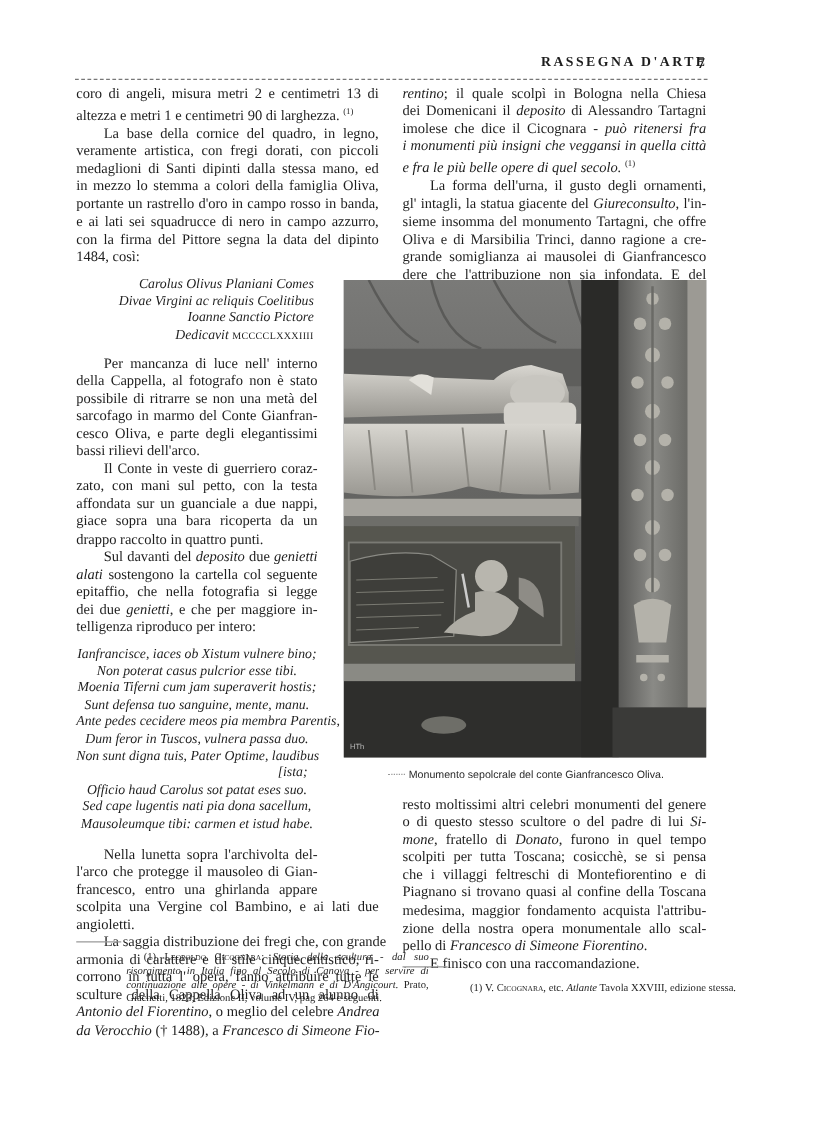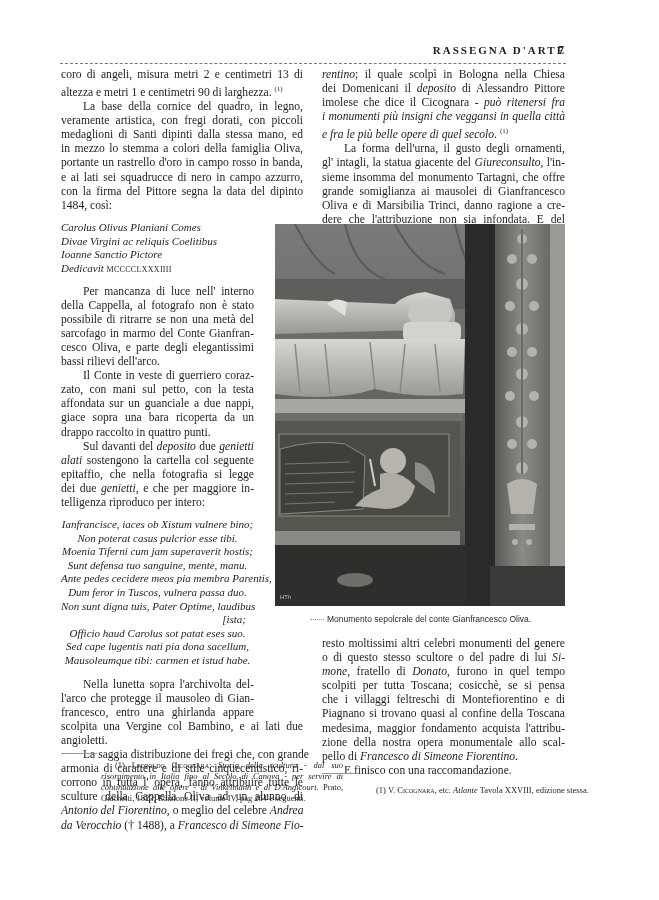--- a/index.html
+++ b/index.html
@@ -28,21 +28,21 @@
   .col { position: absolute; font-size: 11.6px; line-height: 14.1px; text-align: justify; }
   .col p { margin: 0; }
   .col i { font-style: italic; }
   .col .ln { display: block; white-space: nowrap; text-align: justify; text-align-last: justify; }
   .col .ln.last { text-align-last: left; }
 
   .left-col { left: 61px; top: 68px; width: 242px; }
   .right-col-top { left: 322px; top: 68px; width: 243px; }
   .right-col-bottom { left: 322px; top: 637px; width: 243px; }
 
-  .inscription { text-align: left; font-style: italic; font-size: 11px; line-height: 13.7px; margin: 8px 0 8px 0; }
+  .inscription { text-align: right; font-style: italic; font-size: 11px; line-height: 13.7px; margin: 8px 0 8px 0; }
   .inscription .sc { font-style: normal; font-size: 8px; letter-spacing: 0.3px; }
 
   .epitaph { font-style: italic; font-size: 11px; line-height: 13.6px; text-align: center; margin: 8px 0 10px 0; }
   .epitaph .ln { text-align: center; text-align-last: center; }
   .epitaph .ln.right { text-align: right; text-align-last: right; padding-right: 8px; }
 
   .narrow { width: 190px; }
 
   .photo {
     position: absolute; left: 275px; top: 224px; width: 290px; height: 382px;
@@ -149,31 +149,31 @@
       <span class="ln">corrono in tutta l' opera, fanno attribuire tutte le</span>
       <span class="ln">sculture della Cappella Oliva ad un alunno di</span>
       <span class="ln"><i>Antonio del Fiorentino</i><span>, o meglio del celebre </span><i>Andrea</i></span>
       <span class="ln"><i>da Verocchio</i><span> († 1488), a </span><i>Francesco di Simeone Fio-</i></span>
     </p>
   </div>
 
   <div class="col right-col-top">
     <p>
       <span class="ln"><i>rentino</i><span>; il quale scolpì in Bologna nella Chiesa</span></span>
-      <span class="ln"><span>dei Domenicani il </span><i>deposito</i><span> di Alessandro Pittore</span></span>
+      <span class="ln"><span>dei Domenicani il </span><i>deposito</i><span> di Alessandro Tartagni</span></span>
       <span class="ln"><span>imolese che dice il Cicognara - </span><i>può ritenersi fra</i></span>
       <span class="ln"><i>i monumenti più insigni che veggansi in quella città</i></span>
       <span class="ln last"><i>e fra le più belle opere di quel secolo.</i> <sup style="font-size:7px">(1)</sup></span>
     </p>
     <p>
       <span class="ln" style="padding-left:22px">La forma dell'urna, il gusto degli ornamenti,</span>
       <span class="ln"><span>gl' intagli, la statua giacente del </span><i>Giureconsulto</i><span>, l'in-</span></span>
       <span class="ln">sieme insomma del monumento Tartagni, che offre</span>
+      <span class="ln">Oliva e di Marsibilia Trinci, danno ragione a cre-</span>
       <span class="ln">grande somiglianza ai mausolei di Gianfrancesco</span>
-      <span class="ln">Oliva e di Marsibilia Trinci, danno ragione a cre-</span>
       <span class="ln">dere che l'attribuzione non sia infondata. E del</span>
     </p>
   </div>
 
   <div class="photo">
     <svg width="290" height="382" viewBox="0 0 290 382" xmlns="http://www.w3.org/2000/svg">
       <defs>
         <linearGradient id="wall" x1="0" y1="0" x2="0" y2="1">
           <stop offset="0" stop-color="#7a7a78"></stop>
           <stop offset="1" stop-color="#4a4a48"></stop>

